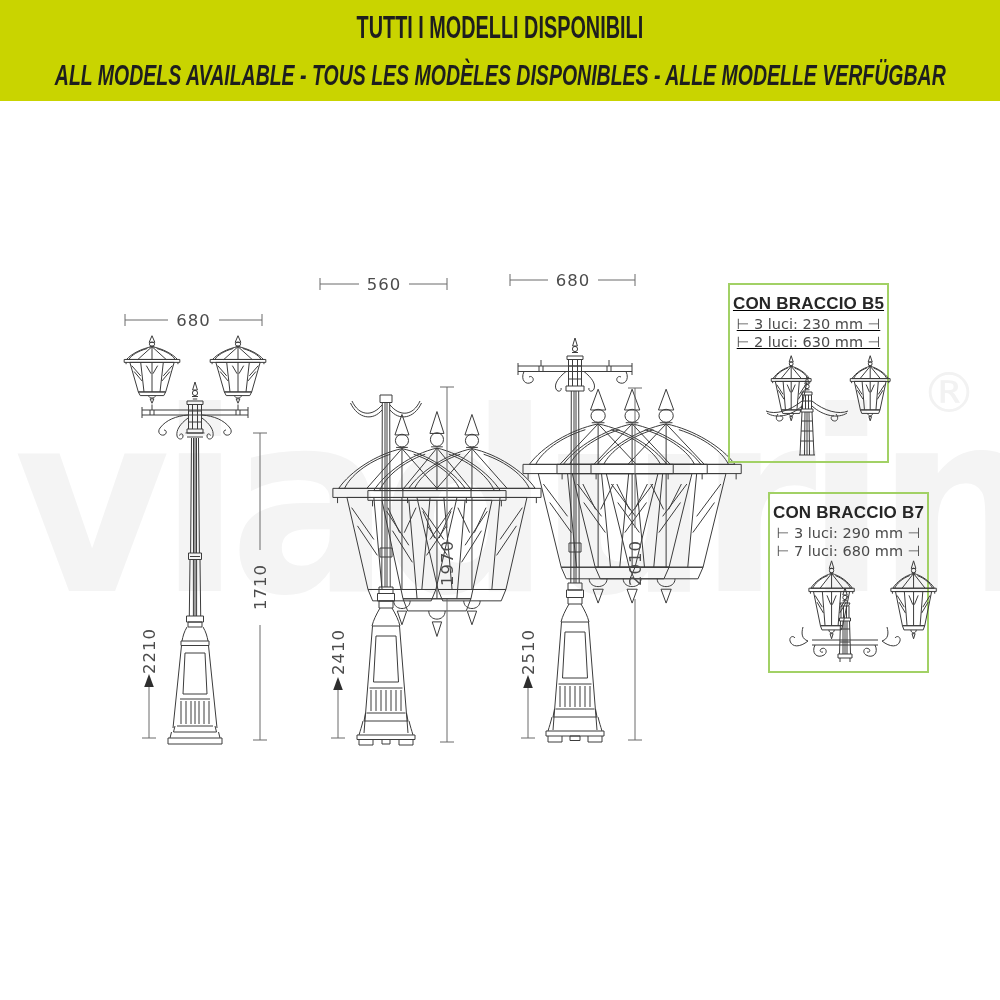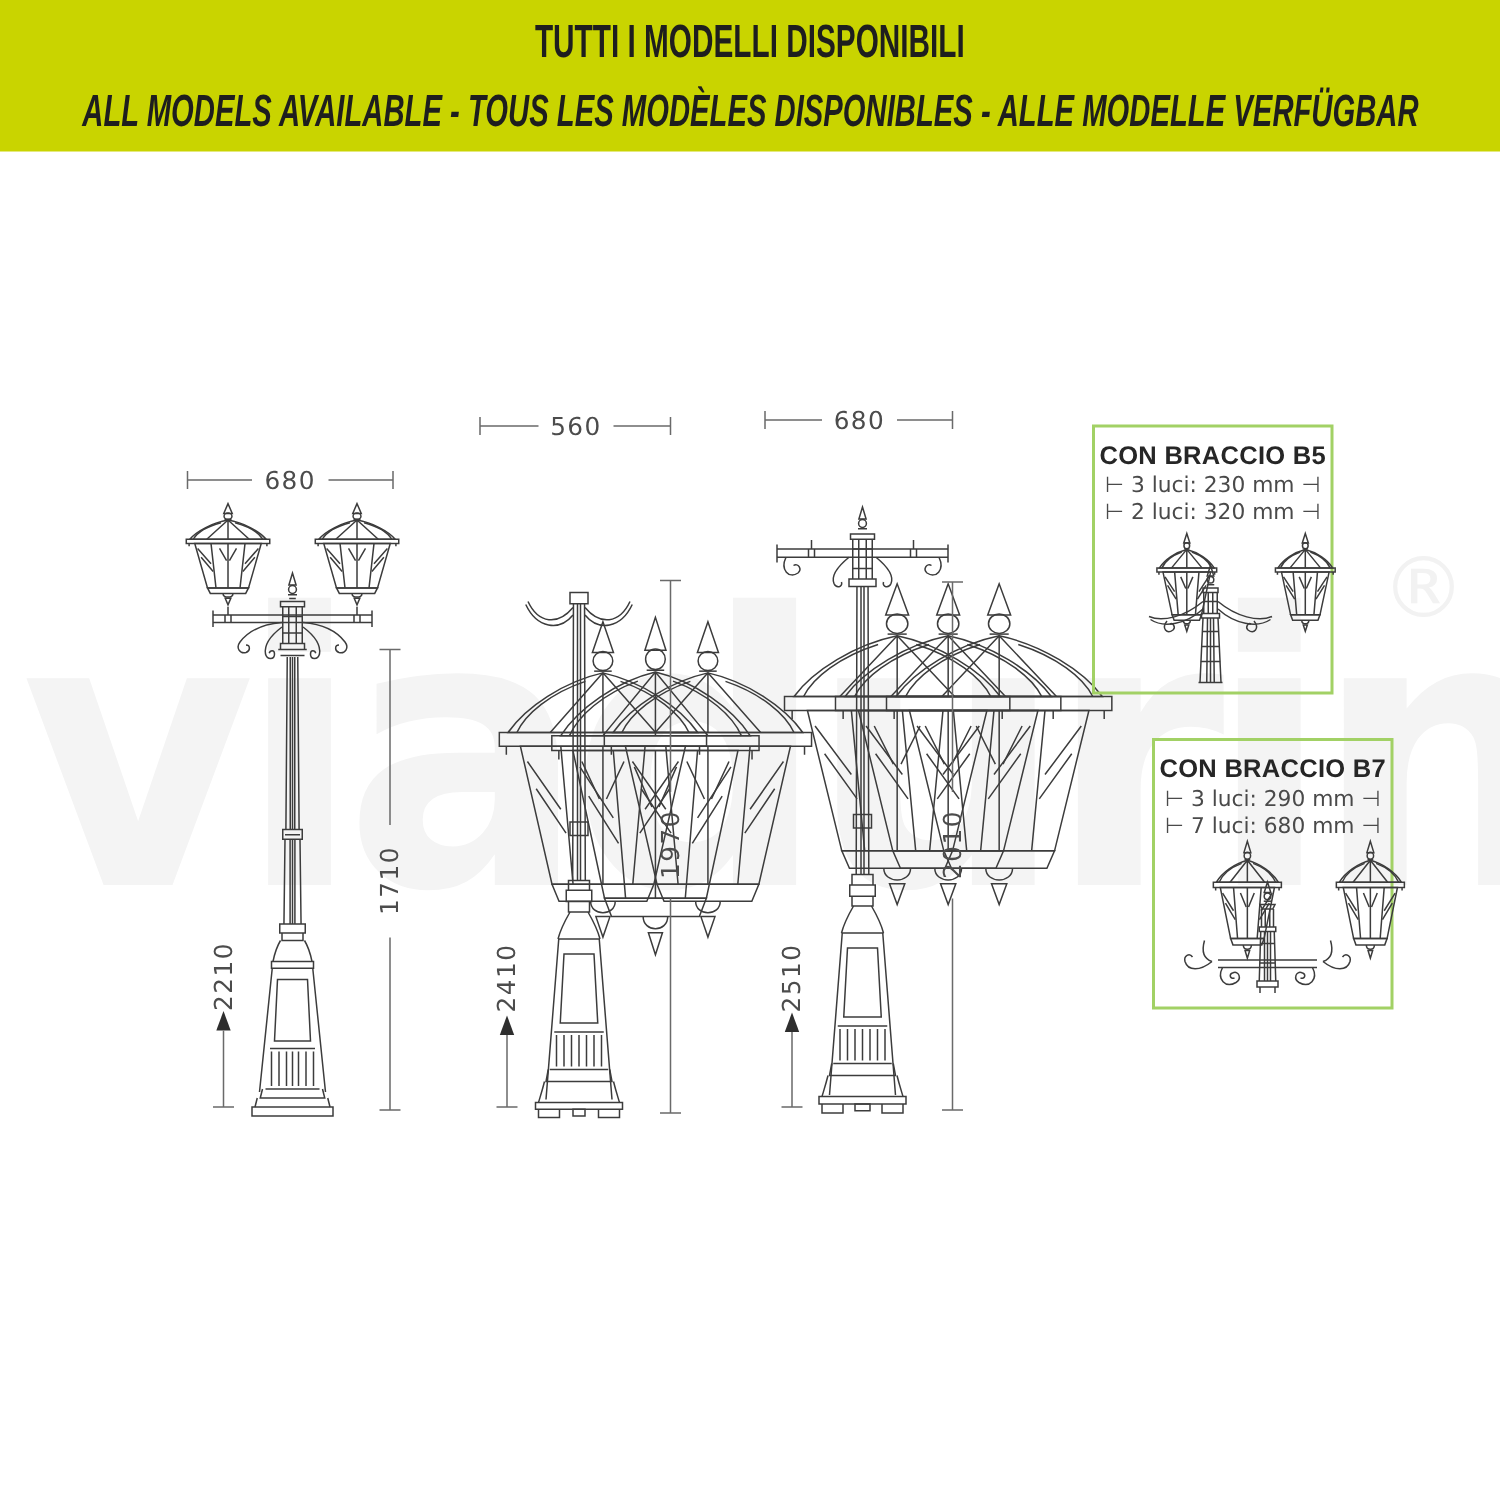--- a/index.html
+++ b/index.html
@@ -27,21 +27,21 @@
   #lamp2{left:295px;top:265px;}
   #lamp3{left:480px;top:260px;}
   .draw path,.draw circle,.draw line{stroke:#3c3c3c;stroke-width:1;fill:none;}
   .dim path{stroke:#6a6a6a;stroke-width:1;fill:none;}
   .dim polygon{fill:#2e2e2e;stroke:none;}
   svg text{font-family:"DejaVu Sans","Liberation Sans",sans-serif;font-size:16.5px;fill:#4c4c4c;letter-spacing:1px;}
   #lantern path,#lantern circle{vector-effect:non-scaling-stroke;}
 
   
   .option-box{position:absolute;width:157px;border:2px solid #a2d165;background:transparent;z-index:2;text-align:center;}
-  .box-b5{left:728px;top:283px;height:176px;}
+  .box-b5{left:728px;top:283px;height:176px;text-decoration:underline;}
   .box-b7{left:728px;top:492px;height:177px;margin-left:40px;}
   .box-title{margin-top:9px;font-size:17px;font-weight:bold;color:#262626;letter-spacing:0.2px;}
   .box-row{margin-top:2px;font-size:14.5px;color:#4a4a4a;font-family:"DejaVu Sans","Liberation Sans",sans-serif;}
   .option-box svg{position:absolute;left:0;overflow:visible;}
   .box-b5 svg{top:66px;}
   .box-b7 svg{top:60px;}
 </style>
 </head>
 <body>
 
@@ -207,21 +207,21 @@
     <g class="dim">
       <text x="48" y="392" dy="5.5" text-anchor="middle" transform="rotate(-90 48 392)">2510</text>
       <polygon points="48,415 43.2,428 52.8,428"></polygon>
       <path d="M48,428 V478 M41,478 H55"></path>
     </g>
   </svg>
 
   <div class="option-box box-b5">
     <div class="box-title">CON BRACCIO B5</div>
     <div class="box-row">⊢ 3 luci: 230 mm ⊣</div>
-    <div class="box-row">⊢ 2 luci: 320 mm ⊣</div>
+    <div class="box-row">⊢ 2 luci: 630 mm ⊣</div>
     <svg width="157" height="110" viewBox="0 0 157 110">
       <g class="draw">
         <use href="#lantern" transform="translate(13,4) scale(0.614,0.64)"></use>
         <use href="#lantern" transform="translate(92,4) scale(0.614,0.64)"></use>
         <path d="M77,26 L74.8,33 L79.2,33 Z"></path>
         <circle cx="77" cy="35.5" r="2.2"></circle>
         <path d="M74.5,38.8 H79.5"></path>
         <path d="M72,41 H82 V44 H72 Z"></path>
         <path d="M72.5,44 V58 M81.5,44 V58 M75.5,44 V58 M78.5,44 V58 M72.5,50 H81.5"></path>
         <path d="M71,58 H83 V61 H71 Z"></path>

